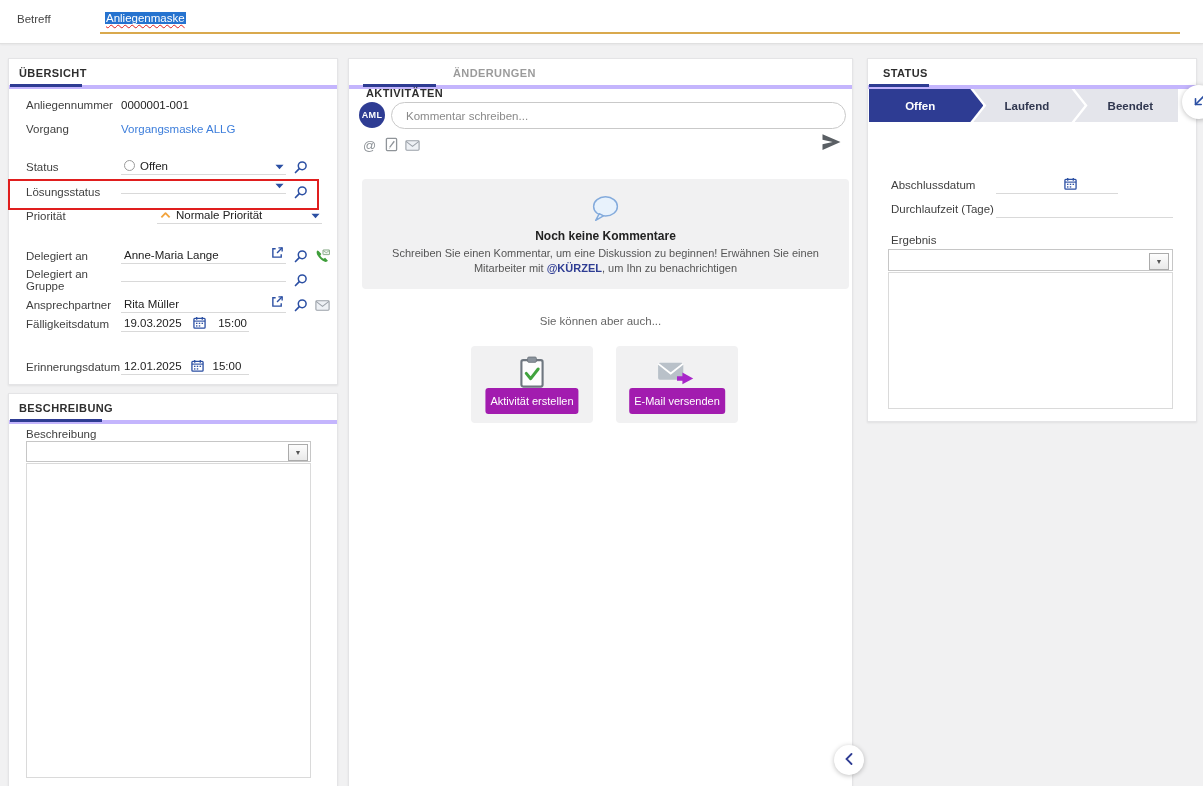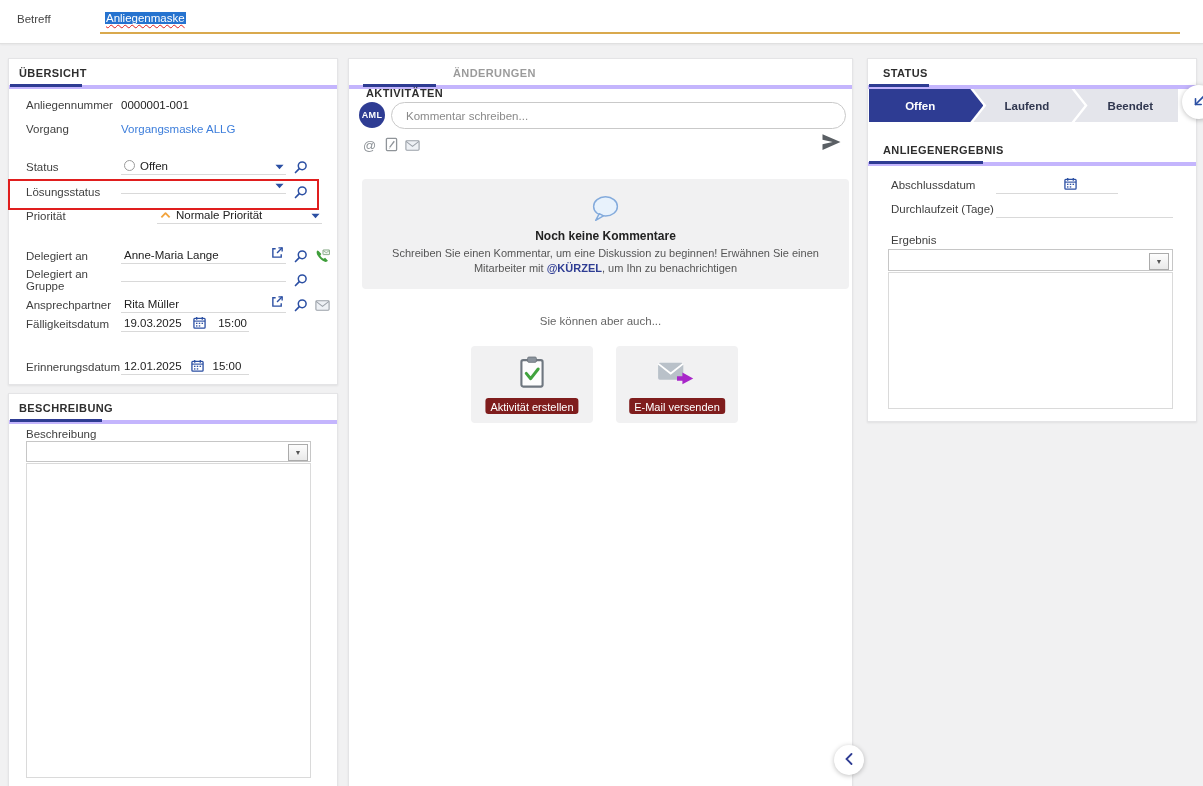--- a/index.html
+++ b/index.html
@@ -41,22 +41,22 @@
           color:#fff;font-size:9px;font-weight:bold;display:flex;align-items:center;justify-content:center;letter-spacing:.3px;}
   .cmt-input{position:absolute;left:42px;top:43px;width:455px;height:27px;border:1px solid #c9c9c9;border-radius:14px;
              box-sizing:border-box;padding:0 14px;font-family:"Liberation Sans",sans-serif;font-size:11.5px;color:#333;outline:none;}
   .cmt-input::placeholder{color:#8a8a8a;}
   .emptybox{position:absolute;left:13px;top:120px;width:487px;height:110px;background:#f1f1f2;border-radius:4px;text-align:center;}
   .empty-title{font-weight:bold;font-size:12px;color:#222;margin-top:5px;}
   .empty-text{font-size:11px;color:#555;line-height:1.35;width:452px;margin:3px auto 0;}
   .mention{color:#2e3c93;font-weight:bold;}
   .also{position:absolute;left:0;width:100%;top:256px;text-align:center;color:#666;}
   .actioncard{position:absolute;top:287px;width:122px;height:77px;background:#f1f1f2;border-radius:4px;text-align:center;}
-  .actionbtn{position:absolute;bottom:9px;left:50%;transform:translateX(-50%);background:#7f1d1d;color:#fff;
-             font-size:11px;line-height:19px;height:16px;padding:0 5px;border-radius:3px;white-space:nowrap;border:none;
+  .actionbtn{position:absolute;bottom:9px;left:50%;transform:translateX(-50%);background:#a21caf;color:#fff;
+             font-size:11px;line-height:19px;height:26px;padding:0 5px;border-radius:3px;white-space:nowrap;border:none;
              font-family:"Liberation Sans",sans-serif;}
   .circlebtn{position:absolute;width:30px;height:30px;border-radius:50%;background:#fff;
              box-shadow:0 1px 5px rgba(0,0,0,.25);display:flex;align-items:center;justify-content:center;z-index:8;}
   
   .chevbar{position:absolute;left:1px;top:30px;width:309px;height:33px;display:flex;}
   .step{display:flex;align-items:center;justify-content:center;font-weight:bold;font-size:11.5px;box-sizing:border-box;}
   .step1{width:37%;background:#2e3c93;color:#fff;padding-right:12px;
          clip-path:polygon(0 0,calc(100% - 13px) 0,100% 50%,calc(100% - 13px) 100%,0 100%);}
   .step2{width:36%;margin-left:-10px;background:#e4e5eb;color:#30374f;padding-left:4px;padding-right:8px;
          clip-path:polygon(0 0,calc(100% - 13px) 0,100% 50%,calc(100% - 13px) 100%,0 100%,13px 50%);}
@@ -388,24 +388,20 @@
 
     <div class="circlebtn" style="left:314px;top:26px;width:34px;height:34px;">
       <span>
         <svg width="14" height="14" viewBox="0 0 14 14">
             <path d="M12 2 L3.5 10.5" stroke="#2b4fa3" stroke-width="1.6" stroke-linecap="round"></path>
             <path d="M3.5 4.8 V10.5 H9.2" fill="none" stroke="#2b4fa3" stroke-width="1.6" stroke-linecap="round" stroke-linejoin="round"></path>
           </svg>
       </span>
     </div>
 
-    <div class="sec-head" style="top:81px;height:22px;">
-      <span class="sec-title" style="left:15px;top:4px;">ANLIEGENERGEBNIS</span>
-      <div class="sec-underline" style="width:114px;"></div>
-    </div>
 
     <div class="rrow" style="top:117px;">
       <span class="rlabel">Abschlussdatum</span>
       <span class="rfield" style="width:122px;">
         <span></span>
         <span class="icnbtn" style="position:absolute;left:68px;top:1px;">
           <svg width="13" height="13" viewBox="0 0 14 14">
               <rect x="1" y="2.5" width="12" height="10.5" rx="1" fill="none" stroke="#2b4fa3" stroke-width="1.4"></rect>
               <path d="M1 5.5 H13" stroke="#2b4fa3" stroke-width="1.2"></path>
               <path d="M4 1 V4 M10 1 V4" stroke="#2b4fa3" stroke-width="1.4"></path>

